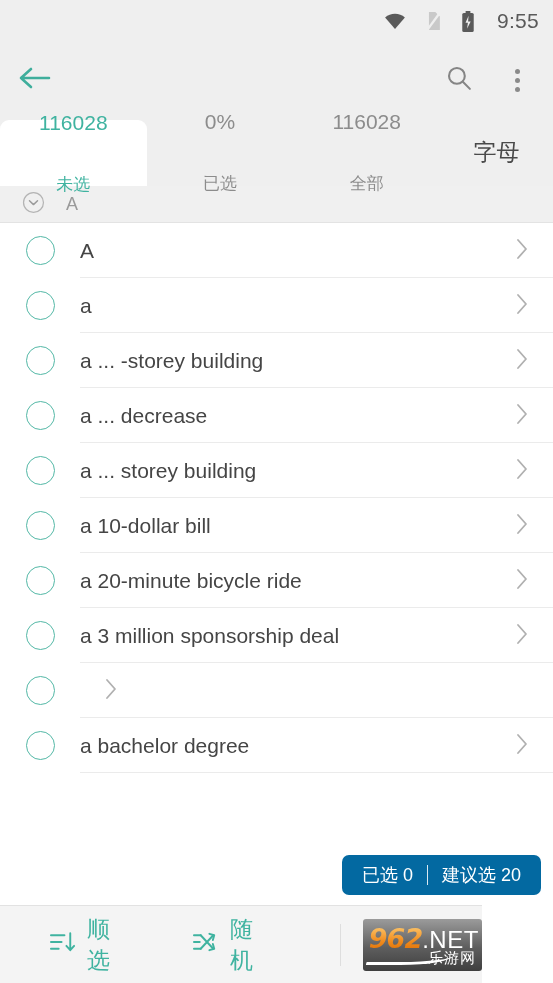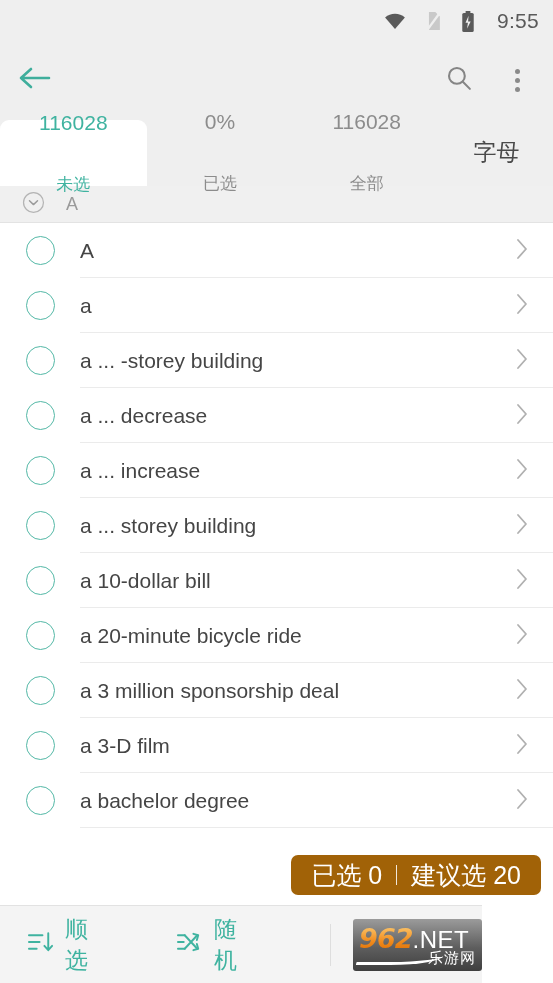--- a/index.html
+++ b/index.html
@@ -86,32 +86,32 @@
   .row-text {
     flex:1; font-size:21px; color:#454545;
     white-space:nowrap; overflow:hidden; text-overflow:ellipsis;
     padding-right:12px;
   }
   .row-arrow { width:62px; display:flex; align-items:center; justify-content:center; }
 
   
   .pill {
     position:absolute; right:12px; top:855px;
-    background:#a16207; color:#fff;
+    background:#0369a1; color:#fff;
     border-radius:7px; height:40px;
     display:flex; align-items:center; gap:14px;
-    padding:0 20px; font-size:25px; cursor:pointer; z-index:5;
+    padding:0 20px; font-size:18px; cursor:pointer; z-index:5;
   }
   .pill .sep { width:1px; height:20px; background:#ffffff; opacity:.85; }
 
   
   .bottombar {
     position:absolute; left:0; bottom:0; width:482px; height:78px;
     background:#f4f4f4; border-top:1px solid #e2e2e2;
-    display:flex; align-items:center;
+    display:flex; align-items:center;padding-left:22px;
   }
   .bb-btn {
     display:flex; align-items:center; gap:10px;
     color:#3fb3a0; font-size:23px; cursor:pointer;
     padding:0 6px;
   }
   .bb-1 { margin-left:22px; }
   .bb-2 { margin-left:56px; }
   .bb-divider { width:1px; height:42px; background:#dedede; margin-left:66px; }
 
@@ -260,31 +260,20 @@
         <div class="row-arrow">
           <span><svg width="16" height="26" viewBox="0 0 16 26">
               <path d="M4 4 L12 13 L4 22" fill="none" stroke="#b0b0b0" stroke-width="1.8" stroke-linecap="round" stroke-linejoin="round"></path>
             </svg></span>
         </div>
       </div>
       <div class="row">
         <div class="chk">
           <span></span>
         </div>
-        <div class="row-text">a ... increase</div>
-        <div class="row-arrow">
-          <span><svg width="16" height="26" viewBox="0 0 16 26">
-              <path d="M4 4 L12 13 L4 22" fill="none" stroke="#b0b0b0" stroke-width="1.8" stroke-linecap="round" stroke-linejoin="round"></path>
-            </svg></span>
-        </div>
-      </div>
-      <div class="row">
-        <div class="chk">
-          <span></span>
-        </div>
         <div class="row-text">a ... storey building</div>
         <div class="row-arrow">
           <span><svg width="16" height="26" viewBox="0 0 16 26">
               <path d="M4 4 L12 13 L4 22" fill="none" stroke="#b0b0b0" stroke-width="1.8" stroke-linecap="round" stroke-linejoin="round"></path>
             </svg></span>
         </div>
       </div>
       <div class="row">
         <div class="chk">
           <span></span>
@@ -315,21 +304,20 @@
         <div class="row-arrow">
           <span><svg width="16" height="26" viewBox="0 0 16 26">
               <path d="M4 4 L12 13 L4 22" fill="none" stroke="#b0b0b0" stroke-width="1.8" stroke-linecap="round" stroke-linejoin="round"></path>
             </svg></span>
         </div>
       </div>
       <div class="row">
         <div class="chk">
           <span></span>
         </div>
-        <div class="row-text">a 3-D film</div>
         <div class="row-arrow">
           <span><svg width="16" height="26" viewBox="0 0 16 26">
               <path d="M4 4 L12 13 L4 22" fill="none" stroke="#b0b0b0" stroke-width="1.8" stroke-linecap="round" stroke-linejoin="round"></path>
             </svg></span>
         </div>
       </div>
       <div class="row">
         <div class="chk">
           <span></span>
         </div>

